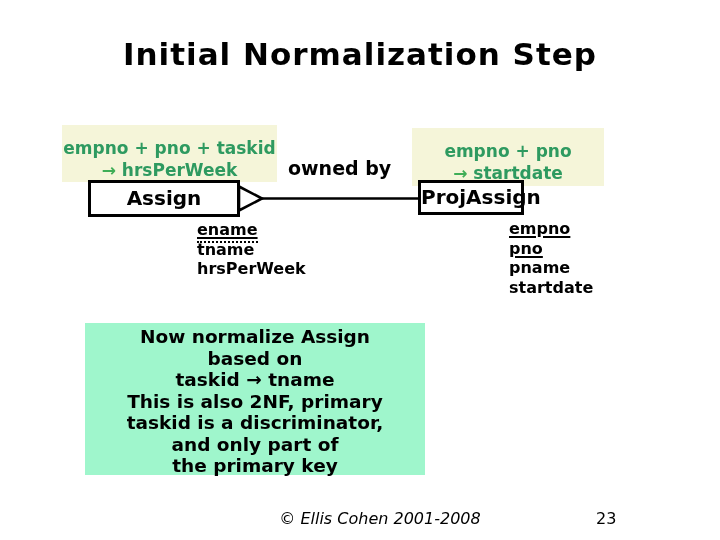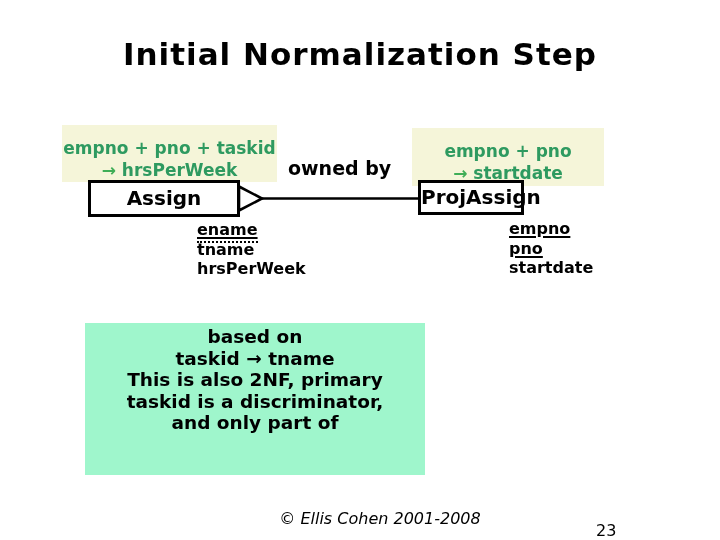--- a/index.html
+++ b/index.html
@@ -48,21 +48,21 @@
   
   .note{
     left:85px;top:323px;width:340px;height:152px;
     background:var(--note-bg,#9FF6CC);
     font-weight:bold;font-size:18.5px;line-height:21.5px;
     text-align:center;padding-top:3px;box-sizing:border-box;
   }
 
   
   .copyright{left:240px;top:509px;width:280px;text-align:center;font-size:16px;font-style:italic;}
-  .pagenum{left:596px;top:509px;font-size:16px;margin-top:12px;}
+  .pagenum{left:596px;top:509px;font-size:16px;}
 
   svg.connector{left:0;top:0;width:720px;height:540px;pointer-events:none;}
 </style>
 </head>
 <body style="--fd-bg: #F5F5D9; --fd-text: #2E9A60; --fd-arrow: #3FAE57; --note-bg: #9FF6CC;">
 
 <div class="abs title">Initial Normalization Step</div>
 
 <div class="abs fd-box fd-left">
   <div>empno + pno + taskid</div>
@@ -85,25 +85,28 @@
 
 <div class="abs attrs attrs-left">
   <div><span class="u-dotted"><span class="u-solid">ename</span></span></div>
   <div>tname</div>
   <div>hrsPerWeek</div>
 </div>
 
 <div class="abs attrs attrs-right">
   <div><span class="u-solid">empno</span></div>
   <div><span class="u-solid">pno</span></div>
+  <div>pname</div>
   <div>startdate</div>
 </div>
 
 <div class="abs note">
+  <div>Now normalize Assign</div>
   <div>based on</div>
   <div>taskid → tname</div>
   <div>This is also 2NF, primary</div>
   <div>taskid is a discriminator,</div>
   <div>and only part of</div>
+  <div>the primary key</div>
 </div>
 
 <div class="abs copyright">© Ellis Cohen 2001-2008</div>
 <div class="abs pagenum">23</div>
 
 </body></html>

